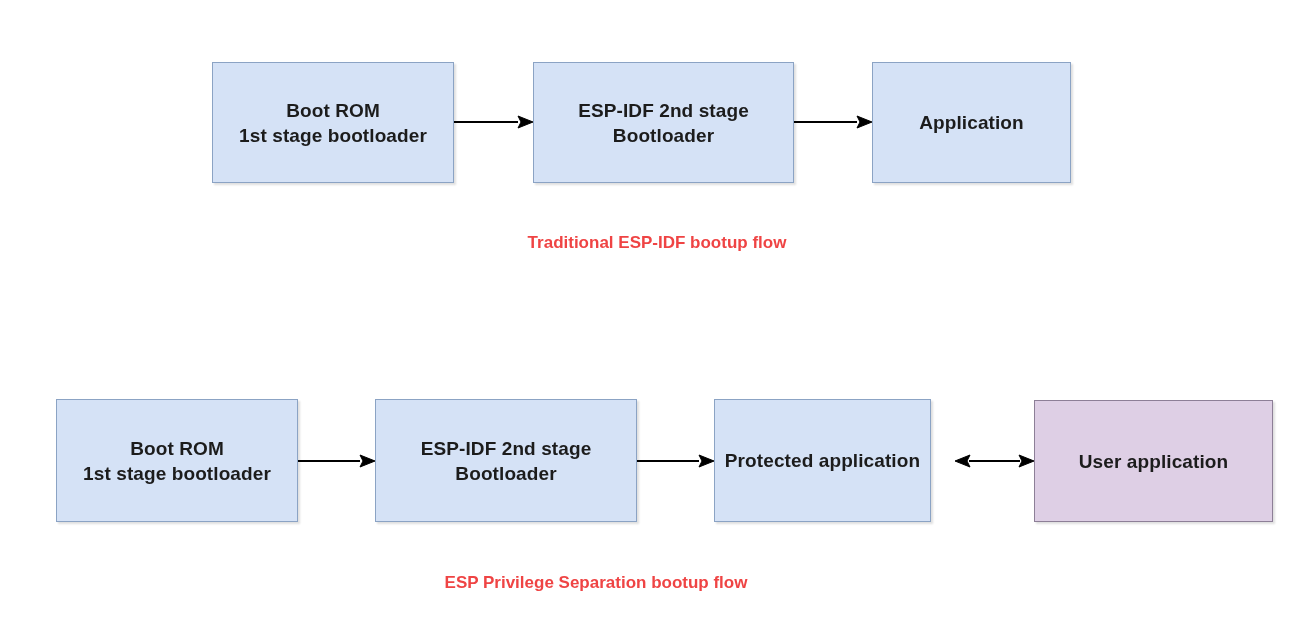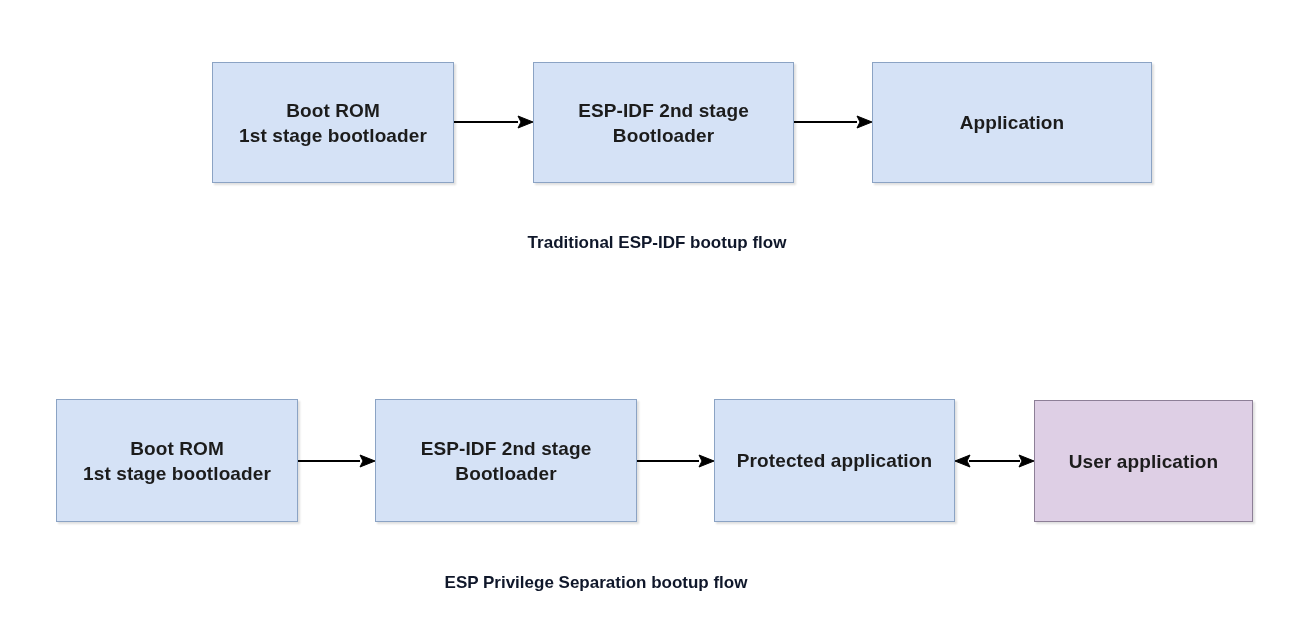--- a/index.html
+++ b/index.html
@@ -45,21 +45,21 @@
   }
   .node-label {
     display: block;
     white-space: pre-line;
     padding: 0 6px;
   }
   .caption {
     position: absolute;
     font-size: 17px;
     line-height: 22px;
-    color: #0f172a;
+    color: #ef4444;
     white-space: nowrap;
     text-align: center;
   }
   .edge {
     position: absolute;
     overflow: visible;
   }
   .edge svg {
     display: block;
     overflow: visible;
@@ -97,21 +97,21 @@
 Bootloader</span>
   </div>
 
   <div class="edge" style="left:794px; top:112px; width:78px; height:20px;">
     <svg width="78" height="20" viewBox="0 0 78 20">
       <line x1="0" y1="10" x2="63" y2="10"></line>
       <polygon points="63,4 78,10 63,16 66,10"></polygon>
     </svg>
   </div>
 
-  <div class="node blue" style="left:872px; top:62px; width:280px; height:121px;">
+  <div class="node blue" style="left:872px; top:62px; width:199px; height:121px;">
     <span class="node-label">Application</span>
   </div>
 
   <div class="caption" style="left:0px; top:232px; width:1314px;">
     <span>Traditional ESP-IDF bootup flow</span>
   </div>
 
   <div class="node blue" style="left:56px; top:399px; width:242px; height:123px;">
     <span class="node-label">Boot ROM
 1st stage bootloader</span>
@@ -129,33 +129,33 @@
 Bootloader</span>
   </div>
 
   <div class="edge" style="left:637px; top:451px; width:77px; height:20px;">
     <svg width="77" height="20" viewBox="0 0 77 20">
       <line x1="0" y1="10" x2="62" y2="10"></line>
       <polygon points="62,4 77,10 62,16 65,10"></polygon>
     </svg>
   </div>
 
-  <div class="node blue" style="left:714px; top:399px; width:241px; height:123px;">
+  <div class="node blue" style="left:714px; top:399px; width:217px; height:123px;">
     <span class="node-label">Protected application</span>
   </div>
 
   <div class="edge" style="left:955px; top:451px; width:79px; height:20px;">
     <svg width="79" height="20" viewBox="0 0 79 20">
       <line x1="14" y1="10" x2="65" y2="10"></line>
       <polygon points="15,4 0,10 15,16 12,10"></polygon>
       <polygon points="64,4 79,10 64,16 67,10"></polygon>
     </svg>
   </div>
 
-  <div class="node purple" style="left:1034px; top:400px; width:219px; height:122px;">
+  <div class="node purple" style="left:1034px; top:400px; width:239px; height:122px;">
     <span class="node-label">User application</span>
   </div>
 
   <div class="caption" style="left:0px; top:572px; width:1192px;">
     <span>ESP Privilege Separation bootup flow</span>
   </div>
 
 </div>
 
 </body></html>

